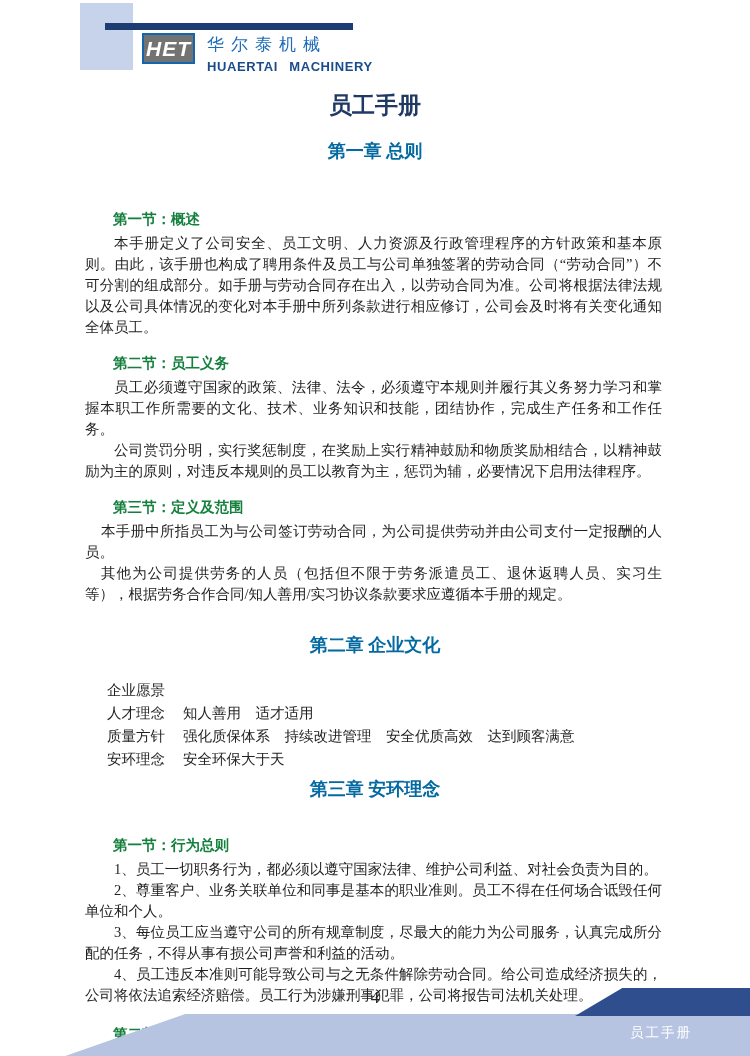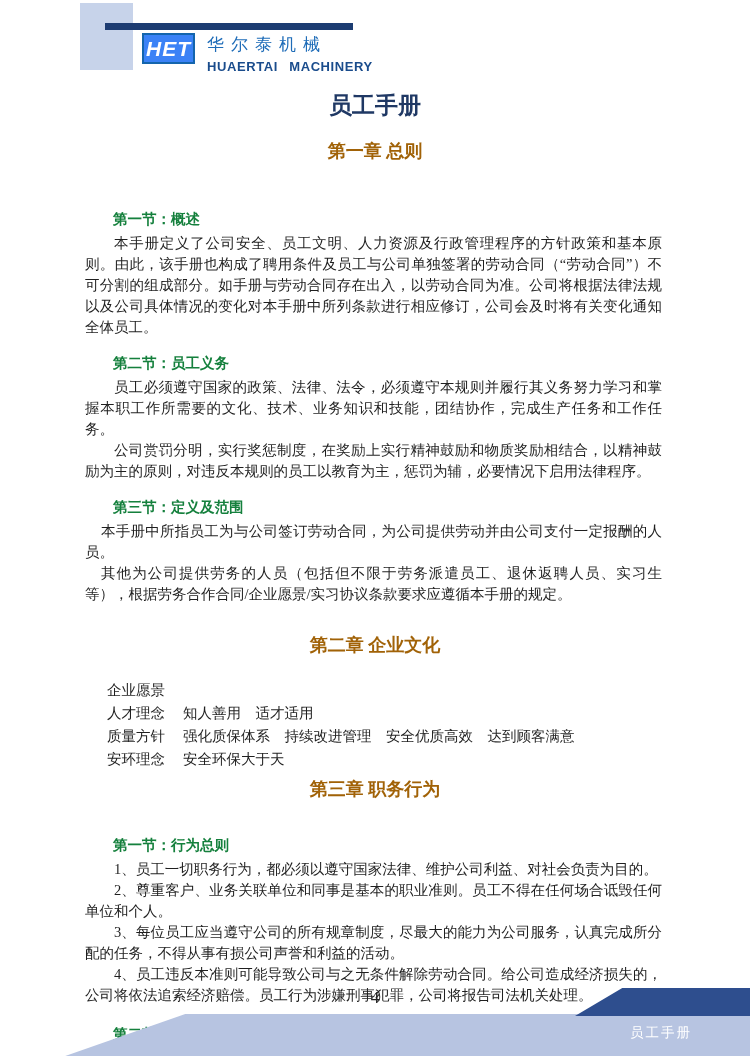--- a/index.html
+++ b/index.html
@@ -6,33 +6,33 @@
   .page {
     position:relative; width:750px; height:1056px; background:#ffffff;
     font-family:"Liberation Serif","DejaVu Serif",serif;
     color:#1f1f1f; overflow:hidden;
   }
   
   .accent-rect { position:absolute; left:80px; top:3px; width:53px; height:67px; background:#c7d3ea; }
   .header-bar  { position:absolute; left:105px; top:23px; width:248px; height:7px; background:#1d3c72; }
   .logo-box {
     position:absolute; left:140px; top:31px; width:57px; height:35px;
-    background:#3b82f6; box-shadow: inset 0 0 0 2px #ffffff, inset 0 0 0 4px #1465ad;
+    background:#737373; box-shadow: inset 0 0 0 2px #ffffff, inset 0 0 0 4px #1465ad;
     display:flex; align-items:center; justify-content:center;
   }
   .logo-box span {
     color:#ffffff; font-family:"Liberation Sans",sans-serif;
     font-weight:bold; font-style:italic; font-size:21px; letter-spacing:1px;
   }
   .company { position:absolute; left:207px; top:33px; font-family:"Liberation Sans",sans-serif; }
   .company .cn { font-size:17px; font-weight:normal; color:#1e6cb8; letter-spacing:7px; white-space:nowrap; }
   .company .en { font-size:13px; font-weight:bold; color:#1a4c8c; letter-spacing:0.6px; word-spacing:7px; margin-top:3px; white-space:nowrap; }
   
   .doc-title { padding-top:93px; text-align:center; font-size:23px; font-weight:bold; color:#1f3864; line-height:26px; }
-  .chap-h { text-align:center; font-size:18px; color:#a16207; line-height:24px; font-weight:600; }
+  .chap-h { text-align:center; font-size:18px; color:#0369a1; line-height:24px; font-weight:600; }
   .chap-h.c1 { margin-top:20px; }
   .chap-h.c2 { margin-top:28px; }
   .chap-h.c3 { margin-top:6px; }
   .content { margin:0 88px 0 85px; font-size:14.5px; line-height:21px; text-align:justify; }
   .sec-h { margin:15px 0 3px 28px; color:#15803d; font-weight:bold; font-size:14.5px; }
   .sec-h.first { margin-top:46px; }
   .para { margin:0; }
   .ind   { text-indent:2em; }
   .ind-s { text-indent:1.1em; }
   
@@ -79,21 +79,21 @@
 
     <div class="sec-h first">第一节：概述</div>
     <p class="para ind">本手册定义了公司安全、员工文明、人力资源及行政管理程序的方针政策和基本原则。由此，该手册也构成了聘用条件及员工与公司单独签署的劳动合同（“劳动合同”）不可分割的组成部分。如手册与劳动合同存在出入，以劳动合同为准。公司将根据法律法规以及公司具体情况的变化对本手册中所列条款进行相应修订，公司会及时将有关变化通知全体员工。</p>
 
     <div class="sec-h">第二节：员工义务</div>
     <p class="para ind">员工必须遵守国家的政策、法律、法令，必须遵守本规则并履行其义务努力学习和掌握本职工作所需要的文化、技术、业务知识和技能，团结协作，完成生产任务和工作任务。</p>
     <p class="para ind">公司赏罚分明，实行奖惩制度，在奖励上实行精神鼓励和物质奖励相结合，以精神鼓励为主的原则，对违反本规则的员工以教育为主，惩罚为辅，必要情况下启用法律程序。</p>
 
     <div class="sec-h">第三节：定义及范围</div>
     <p class="para ind-s">本手册中所指员工为与公司签订劳动合同，为公司提供劳动并由公司支付一定报酬的人员。</p>
-    <p class="para ind-s">其他为公司提供劳务的人员（包括但不限于劳务派遣员工、退休返聘人员、实习生等），根据劳务合作合同/企业愿景/实习协议条款要求应遵循本手册的规定。</p>
+    <p class="para ind-s">其他为公司提供劳务的人员（包括但不限于劳务派遣员工、退休返聘人员、实习生等），根据劳务合作合同/知人善用/实习协议条款要求应遵循本手册的规定。</p>
   </div>
 
   <div class="chap-h c2">第二章 企业文化</div>
 
   <div class="content">
     <div class="culture">
       <div class="culture-row">
         <span class="culture-label">企业愿景</span>
       </div>
       <div class="culture-row">
@@ -104,21 +104,21 @@
         <span class="culture-label">质量方针</span>
         <span class="culture-value">强化质保体系　持续改进管理　安全优质高效　达到顾客满意</span>
       </div>
       <div class="culture-row">
         <span class="culture-label">安环理念</span>
         <span class="culture-value">安全环保大于天</span>
       </div>
     </div>
   </div>
 
-  <div class="chap-h c3">第三章 职务行为</div>
+  <div class="chap-h c3">第三章 安环理念</div>
 
   <div class="content">
     <div class="sec-h" style="margin-top:34px">第一节：行为总则</div>
     <p class="para ind">1、员工一切职务行为，都必须以遵守国家法律、维护公司利益、对社会负责为目的。</p>
     <p class="para ind">2、尊重客户、业务关联单位和同事是基本的职业准则。员工不得在任何场合诋毁任何单位和个人。</p>
     <p class="para ind">3、每位员工应当遵守公司的所有规章制度，尽最大的能力为公司服务，认真完成所分配的任务，不得从事有损公司声誉和利益的活动。</p>
     <p class="para ind">4、员工违反本准则可能导致公司与之无条件解除劳动合同。给公司造成经济损失的，公司将依法追索经济赔偿。员工行为涉嫌刑事犯罪，公司将报告司法机关处理。</p>
 
     <div class="sec-h" style="margin-top:18px">第二节：职务行为</div>
     <p class="para ind-s">除本职日常业务外，未经公司书面授权或批准，不能从事下列活动：</p>

